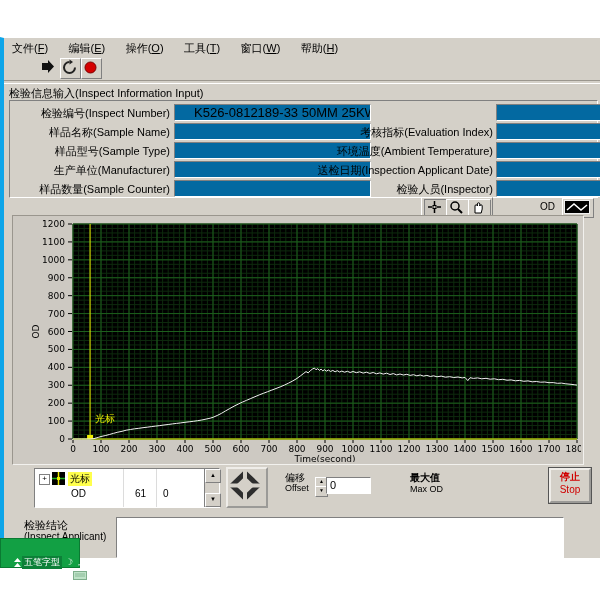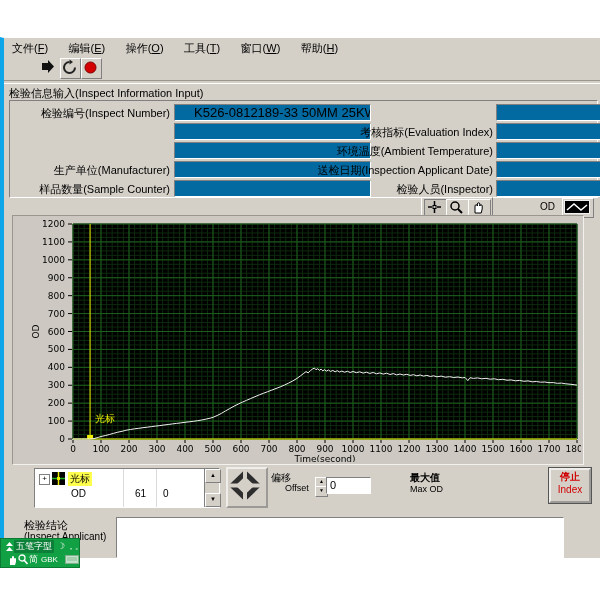--- a/index.html
+++ b/index.html
@@ -41,40 +41,40 @@
   #cursor-expander{position:absolute;left:4px;top:5px;width:9px;height:9px;border:1px solid #808080;background:#fff;font-size:8px;line-height:7px;text-align:center;}
   #cursor-glyph{position:absolute;left:17px;top:3px;width:13px;height:13px;background:#000;}
   #cursor-row2-name{position:absolute;left:36px;top:19px;}
   #cursor-x{position:absolute;left:100px;top:19px;}
   #cursor-y{position:absolute;left:128px;top:19px;}
   #cursor-scroll{position:absolute;right:0;top:0;width:14px;height:100%;background:#d4d0c8;border-left:1px solid #808080;}
   .scroll-btn{position:absolute;left:0;width:14px;height:12px;background:#d4d0c8;border:1px solid;border-color:#fff #808080 #808080 #fff;font-size:6px;text-align:center;line-height:10px;color:#000;}
   #diamond-btn{left:222px;top:429px;width:38px;height:37px;background:#d4d0c8;border:2px outset #efede9;}
   .ctl-label-cn{font-size:10px;}
   .ctl-label-en{font-size:9px;}
-  #offset-cn{left:267px;top:433px;}
+  #offset-cn{left:281px;top:433px;}
   #offset-en{left:281px;top:445px;}
   #offset-spinner{left:311px;top:439px;width:11px;height:18px;}
   .spin{position:absolute;left:0;width:11px;height:9px;background:#d4d0c8;border:1px solid;border-color:#fff #808080 #808080 #fff;font-size:5px;line-height:7px;text-align:center;}
   #offset-input{left:322px;top:439px;width:40px;height:15px;background:#fff;border:1px solid;border-color:#808080 #fff #fff #808080;font-size:11px;line-height:15px;padding-left:3px;}
   #max-cn{left:406px;top:433px;font-weight:bold;}
   #max-en{left:406px;top:446px;}
   #max-display{left:437px;top:434px;width:100px;height:20px;background:#dcd9d2;border:1px solid;border-color:#808080 #fff #fff #808080;
                font-size:14px;line-height:20px;padding-left:5px;letter-spacing:1px;}
   #stop-btn{left:545px;top:430px;width:38px;height:31px;background:#d4d0c8;border:2px outset #efede9;outline:1px solid #555;
             text-align:center;color:#d00000;cursor:pointer;}
   #stop-cn{font-size:10px;font-weight:bold;line-height:14px;}
   #stop-en{font-size:10px;line-height:12px;}
   
   #conclusion-cn{left:20px;top:480px;font-size:11px;}
   #conclusion-en{left:20px;top:493px;font-size:10px;white-space:nowrap;}
   #conclusion-box{left:112px;top:479px;width:446px;height:39px;background:#fff;border:1px solid;border-color:#808080 #fff #fff #808080;}
   
   #ime-bar{left:0;top:538px;width:78px;height:28px;background:#12a044;border:1px solid #0a7a32;color:#fff;z-index:50;}
-  .ime-row{position:absolute;left:4px;width:100%;height:13px;}
+  .ime-row{position:absolute;left:12px;width:100%;height:13px;margin-top:16px;}
   #ime-name{position:absolute;left:9px;top:0px;background:#0c8038;padding:0 2px;font-size:9px;line-height:13px;}
   #ime-moon{position:absolute;left:52px;top:0;font-size:9px;line-height:13px;}
   #ime-punct{position:absolute;left:62px;top:0;font-size:8px;line-height:13px;}
   #ime-jian{position:absolute;left:24px;top:0;font-size:9px;line-height:13px;}
   #ime-gbk{position:absolute;left:36px;top:0;font-size:8px;line-height:13px;letter-spacing:0;}
   svg{display:block;}
   .nosel{user-select:none;}
 </style>
 </head>
 <body>
@@ -113,25 +113,27 @@
 
     <div id="section-title" class="abs">检验信息输入(Inspect Information Input)</div>
 
     <div id="form-panel" class="abs">
       <div class="frow" style="top:3px;left:0;width:100%">
         <div class="flabel" style="left:10px;width:150px">检验编号(Inspect Number)</div>
         <div class="finput" style="left:164px;width:176px">K526-0812189-33 50MM 25KW</div>
         <div class="finput" style="left:486px;width:104px"></div>
       </div>
       <div class="frow" style="top:22px;left:0;width:100%">
+        <div class="flabel" style="left:10px;width:150px">样品名称(Sample Name)</div>
         <div class="finput" style="left:164px;width:176px"></div>
         <div class="flabel" style="left:275px;width:208px">考核指标(Evaluation Index)</div>
         <div class="finput" style="left:486px;width:104px"></div>
       </div>
       <div class="frow" style="top:41px;left:0;width:100%">
+        <div class="flabel" style="left:10px;width:150px">样品型号(Sample Type)</div>
         <div class="finput" style="left:164px;width:176px"></div>
         <div class="flabel" style="left:275px;width:208px">环境温度(Ambient Temperature)</div>
         <div class="finput" style="left:486px;width:104px"></div>
       </div>
       <div class="frow" style="top:60px;left:0;width:100%">
         <div class="flabel" style="left:10px;width:150px">生产单位(Manufacturer)</div>
         <div class="finput" style="left:164px;width:176px"></div>
         <div class="flabel" style="left:275px;width:208px">送检日期(Inspection Applicant Date)</div>
         <div class="finput" style="left:486px;width:104px"></div>
       </div>
@@ -454,21 +456,21 @@
       <div class="spin" style="top:0">▲</div>
       <div class="spin" style="top:9px">▼</div>
     </div>
     <div id="offset-input" class="abs">0</div>
 
     <div id="max-cn" class="abs ctl-label-cn">最大值</div>
     <div id="max-en" class="abs ctl-label-en">Max OD</div>
 
     <div id="stop-btn" class="abs">
       <div id="stop-cn">停止</div>
-      <div id="stop-en">Index</div>
+      <div id="stop-en">Stop</div>
     </div>
 
     <div id="conclusion-cn" class="abs">检验结论</div>
     <div id="conclusion-en" class="abs">(Inspect Applicant)</div>
     <div id="conclusion-box" class="abs"></div>
   </div>
 
   <div id="ime-bar" class="abs">
     <div class="ime-row" style="top:1px">
       <svg class="abs" style="left:1px;top:2px" width="7" height="9" viewBox="0 0 7 9">

